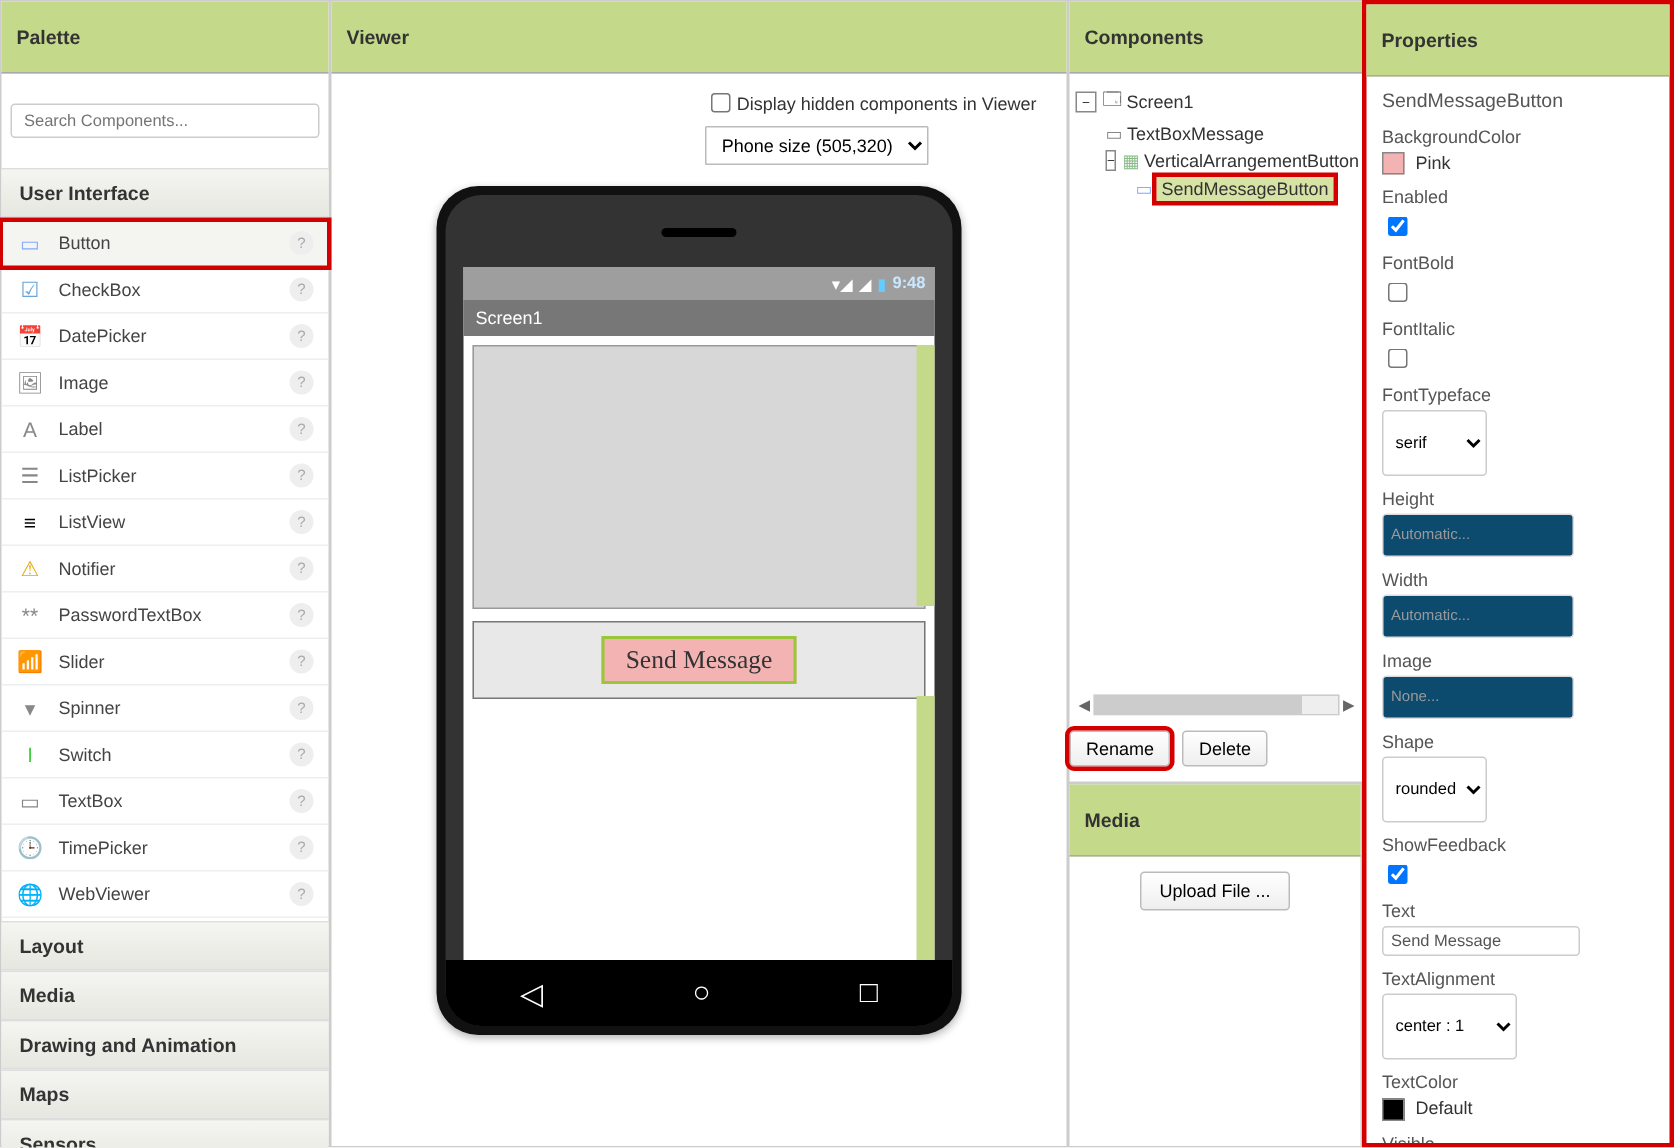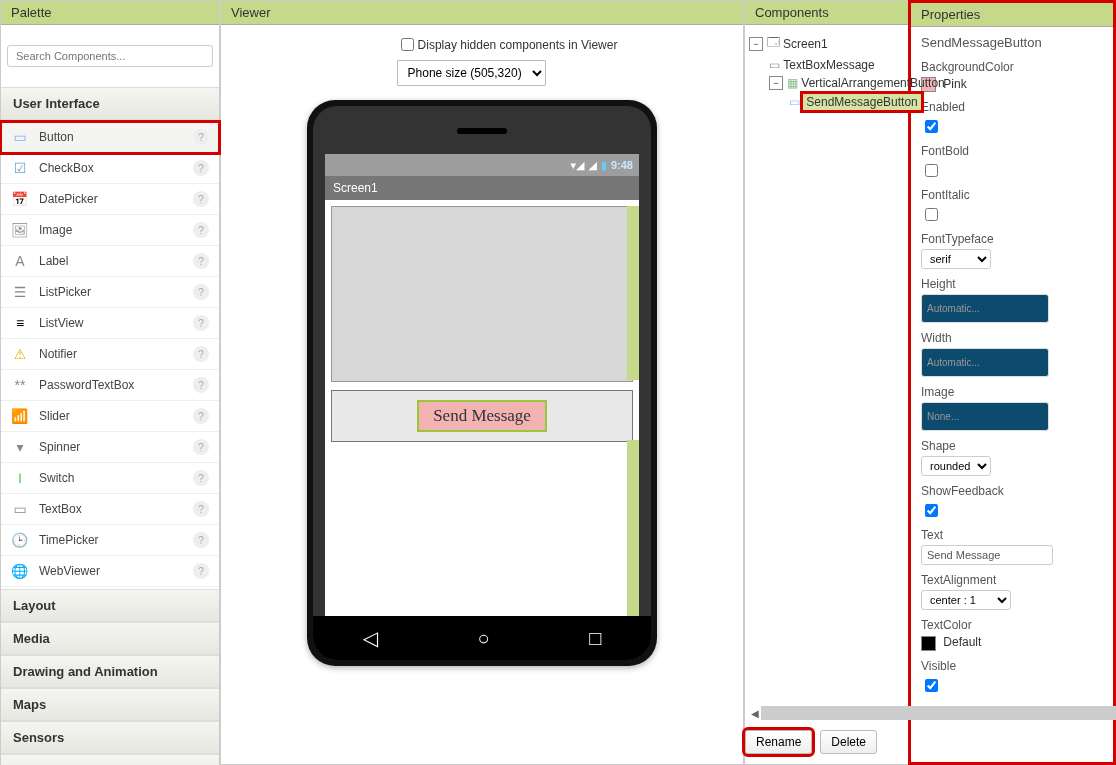--- a/index.html
+++ b/index.html
@@ -1,33 +1,33 @@
 <!DOCTYPE html>
 <html><head>
 <meta charset="utf-8">
 <style>
 html,body{margin:0;padding:0;font-family:Arial,Helvetica,sans-serif;font-size:12px;background:#fdfdfa;color:#333}
 .container{display:flex;height:765px;width:1116px}
 .panel{display:flex;flex-direction:column;border:1px solid #ccc;background:#fff;margin:0}
-.panel-header{background:#c4d98a;padding:4px 10px;font-weight:normal;font-size:13px;border-bottom:1px solid #aaa}
+.panel-header{background:#c4d98a;padding:16px 10px;font-weight:bold;font-size:13px;border-bottom:1px solid #aaa}
 .palette{width:218px;flex-shrink:0}
 .viewer{flex:1;min-width:0}
 .components{width:196px;flex-shrink:0}
 .properties{width:202px;flex-shrink:0;border:3px solid #d40000}
 .search-box{margin:20px 6px;padding:3px 6px;background:#fff;border:1px solid #ccc;border-radius:3px}
 .search-box input{border:none;outline:none;width:100%;font-size:11px;color:#999}
 .cat-header{padding:8px 12px;font-weight:bold;font-size:13px;background:linear-gradient(#f5f5f1,#e7e7e1);border-top:1px solid #ddd;border-bottom:1px solid #ddd;cursor:pointer}
 .palette-items{padding:2px 0}
 .palette-row{display:flex;align-items:center;padding:6px 10px;border-bottom:1px solid #eee;position:relative}
 .palette-row.highlight{outline:3px solid #d40000;outline-offset:-1px;background:#f4f4f0}
 .pi-icon{width:18px;height:18px;margin-right:10px;display:flex;align-items:center;justify-content:center;font-size:14px}
 .pi-label{flex:1;color:#444}
 .pi-help{width:16px;height:16px;border-radius:50%;background:#eee;color:#aaa;font-size:10px;display:flex;align-items:center;justify-content:center}
 
-.viewer-body{padding:10px 20px;display:flex;flex-direction:column;align-items:center;height:100%}
+.viewer-body{padding:10px 20px;display:flex;flex-direction:column;align-items:flex-end;height:100%}
 .viewer-controls{margin-left:50px}
 .viewer-check{display:flex;align-items:center;margin-bottom:6px;font-size:12px}
 .viewer-check input{margin-right:4px}
 .viewer-select{padding:4px 6px;border:1px solid #bbb;border-radius:1px;font-size:12px;background:#fff;margin-bottom:14px}
 
 .phone{width:338px;height:554px;background:#111;border-radius:28px;margin:0 auto;position:relative;padding:6px;box-shadow:0 2px 6px rgba(0,0,0,0.3)}
 .phone-inner{width:100%;height:100%;background:#333;border-radius:24px;position:relative;overflow:hidden}
 .speaker{position:absolute;top:22px;left:50%;transform:translateX(-50%);width:50px;height:6px;background:#000;border-radius:4px}
 .nav-bar{position:absolute;bottom:0;left:0;right:0;height:44px;background:#000;display:flex;justify-content:space-around;align-items:center}
 .nav-btn{color:#fff;font-size:20px}
@@ -59,21 +59,21 @@
 .media-body{padding:10px;text-align:center}
 .media-body button{padding:5px 12px;border:1px solid #bbb;border-radius:3px;background:linear-gradient(#fff,#eee);font-size:12px}
 
 .prop-body{padding:8px 10px;overflow-y:auto}
 .prop-name{font-size:13px;margin-bottom:10px;color:#555}
 .prop-item{margin-bottom:8px}
 .prop-label{font-size:12px;color:#555;margin-bottom:3px}
 .color-swatch{display:inline-block;width:13px;height:13px;border:1px solid #888;vertical-align:middle;margin-right:4px}
 .prop-input{width:120px;padding:3px 5px;font-size:11px;border:1px solid #ccc;border-radius:3px;color:#555}
 .prop-readonly{width:116px;padding:8px 5px;font-size:10px;border:1px solid #ddd;border-radius:3px;background:#0c4a6e;color:#999}
-.prop-select{width:70px;padding:2px 4px;font-size:11px;border:1px solid #ccc;border-radius:3px;background:#fff}
+.prop-select{width:70px;padding:14px 4px;font-size:11px;border:1px solid #ccc;border-radius:3px;background:#fff}
 </style>
 </head>
 <body>
 
 <div class="container">
 
   <div class="panel palette">
     <div class="panel-header">Palette</div>
     <div class="search-box">
       <input type="text" placeholder="Search Components..." style="">
@@ -201,21 +201,21 @@
           <div class="nav-bar">
             <span class="nav-btn">◁</span>
             <span class="nav-btn">○</span>
             <span class="nav-btn">□</span>
           </div>
         </div>
       </div>
     </div>
   </div>
 
-  <div style="display:flex;flex-direction:row;width:164px;flex-shrink:0">
+  <div style="display:flex;flex-direction:column;width:196px;flex-shrink:0">
     <div class="panel components" style="flex:0 0 520px">
       <div class="panel-header">Components</div>
       <div class="tree-body">
         <div class="tree-row">
           <span class="tree-toggle">−</span>
           <span style="margin-right:3px">🗔</span>
           <span>Screen1</span>
         </div>
         <div class="tree-row tree-indent1">
           <span style="margin-right:3px;color:#888">▭</span>

